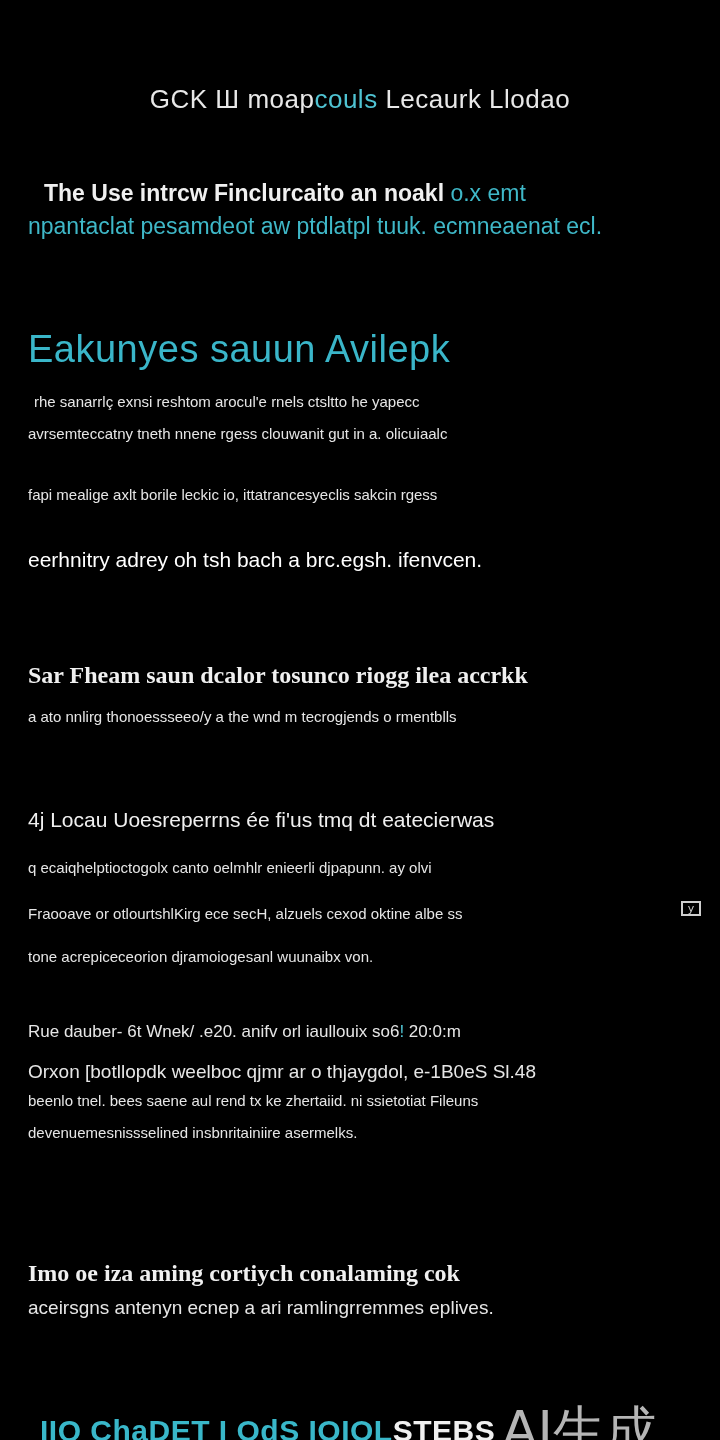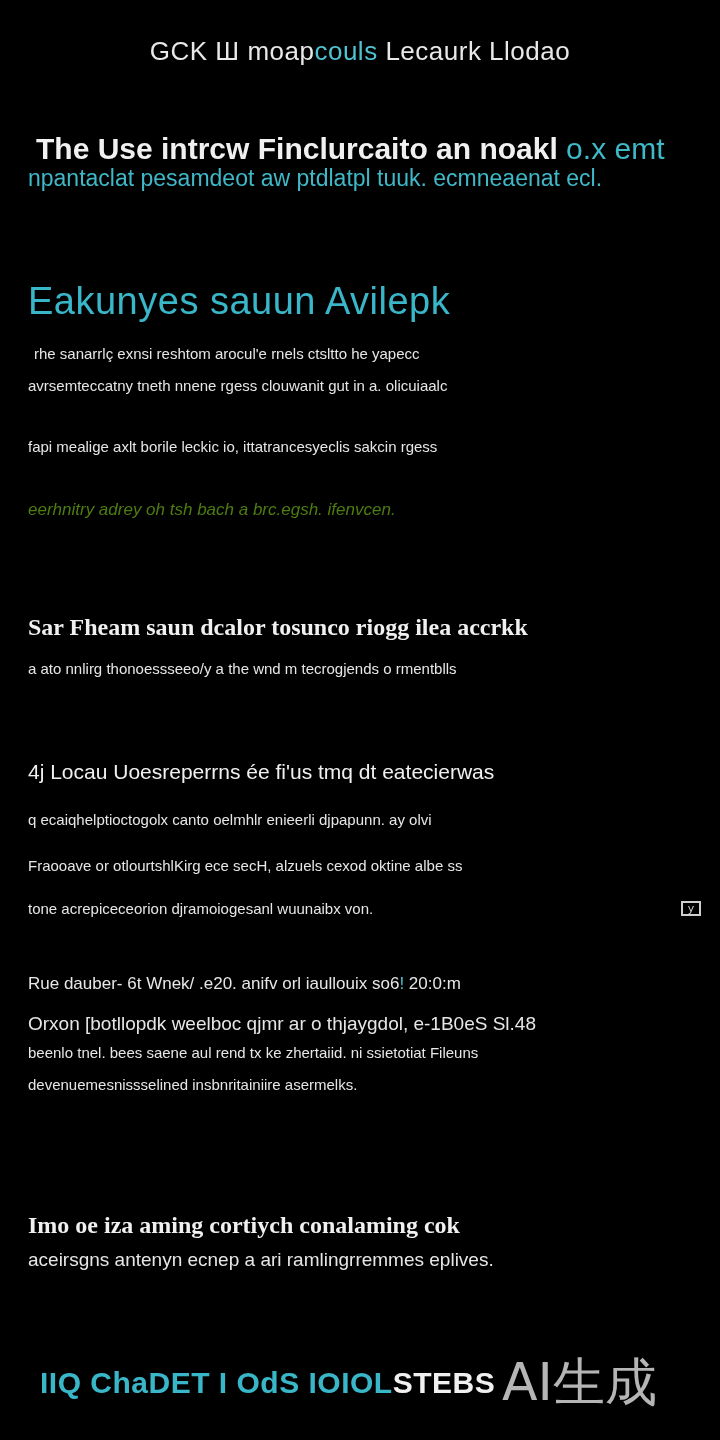--- a/index.html
+++ b/index.html
@@ -5,34 +5,34 @@
     html, body {
       margin: 0; padding: 0;
       background: #000000;
     }
     body {
       width: 720px; height: 1440px;
       position: relative; overflow: hidden;
       font-family: "Liberation Sans", "DejaVu Sans", sans-serif;
       color: #ececec;
     }
-    .abs { position: absolute; white-space: nowrap; }
+    .abs { position: absolute; white-space: nowrap; margin-top: 48px; }
     .title {
       top: 36px; left: 0; width: 720px; text-align: center;
       font-size: 26px; letter-spacing: 0.5px; color: #e8e8e8;
     }
     .title .hl { color: #4fc3d2; }
-    .intro1 { top: 132px; left: 36px; font-size: 30px; font-weight: bold; color: #f0f0f0; }
+    .intro1 { top: 132px; left: 44px; font-size: 23px; font-weight: bold; color: #f0f0f0; }
     .intro1 .hl { color: #3fb8c8; font-weight: normal; }
     .intro2 { top: 165px; left: 28px; font-size: 23px; color: #3fb8c8; }
     .h-accent {
       top: 280px; left: 28px; font-size: 38px; color: #3ab6c9; letter-spacing: 0.5px;
     }
     .p { font-size: 15px; color: #e6e6e6; }
-    .p-sm { font-size: 17px; color: #4d7c0f; font-style: italic; }
+    .p-sm { font-size: 21px; color: #ffffff; }
     .h2 { font-size: 24px; font-weight: bold; color: #f0f0f0; font-family: Liberation Serif, serif; }
     .h2n { font-size: 21px; color: #f0f0f0; }
     .tag-icon {
       position: absolute; top: 901px; left: 681px;
       width: 20px; height: 15px; border: 2px solid #cfcfcf;
       box-sizing: border-box; color: #cfcfcf;
       font-size: 11px; line-height: 11px; text-align: center;
       font-family: "DejaVu Sans", sans-serif;
     }
     .hl-inline { color: #4fc3d2; }

